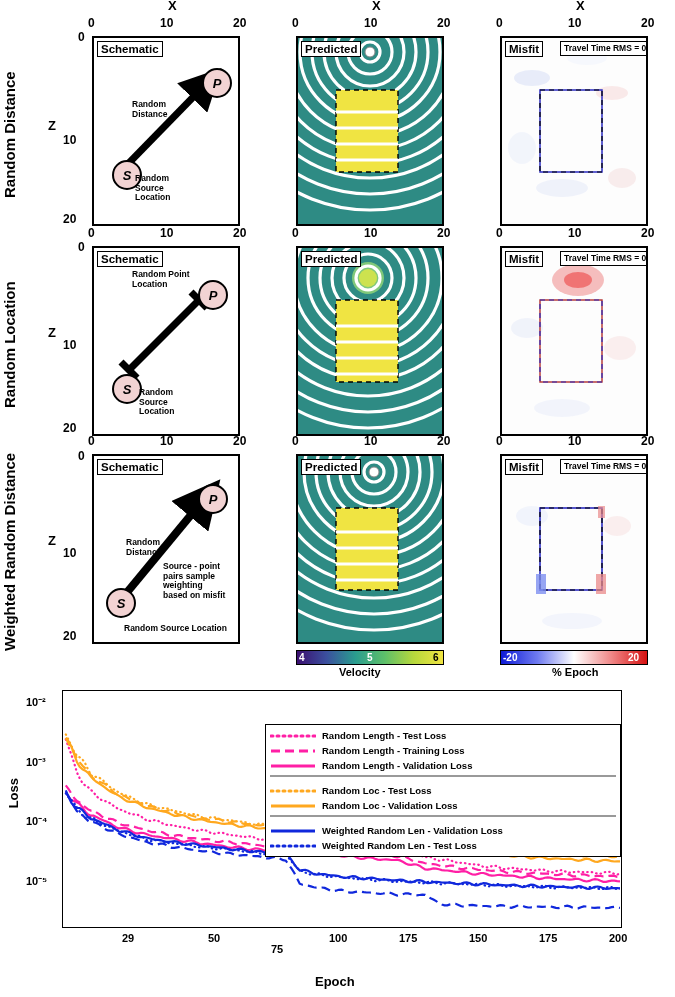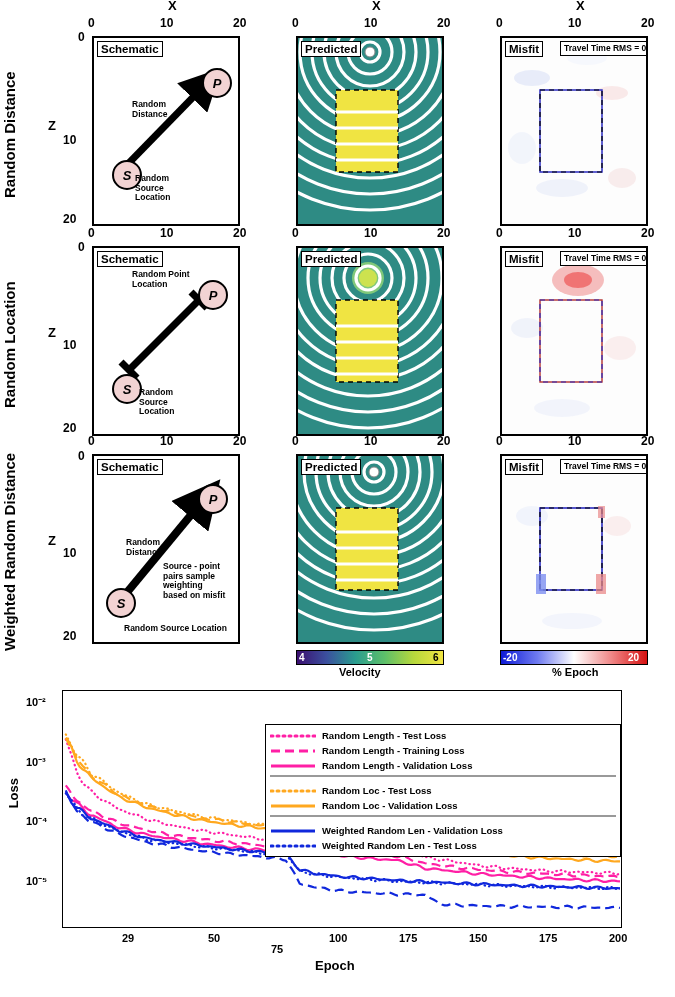--- a/index.html
+++ b/index.html
@@ -312,21 +312,21 @@
   <div class="cbarlab" style="left:339px;top:666px;">Velocity</div>
 
   <div class="cbarbox" style="left:500px;top:650px;width:148px;height:15px;
        background:linear-gradient(to right,#0d19d6,#6f7bf0,#ffffff,#f08a8a,#d61111);"></div>
   <div class="cbarend" style="left:503px;top:652px;">-20</div>
   <div class="cbarend" style="left:628px;top:652px;">20</div>
   <div class="cbarlab" style="left:552px;top:666px;">% Epoch</div>
 
   <div id="loss">
     <div class="ylab" style="left:6px;top:110px;">Loss</div>
-    <div class="xlab" style="left:315px;top:290px;text-align:right;">Epoch</div>
+    <div class="xlab" style="left:315px;top:306px;text-align:right;">Epoch</div>
 
     <div class="lt" style="left:26px;top:26px;">10⁻²</div>
     <div class="lt" style="left:26px;top:86px;">10⁻³</div>
     <div class="lt" style="left:26px;top:145px;">10⁻⁴</div>
     <div class="lt" style="left:26px;top:205px;">10⁻⁵</div>
 
     <div class="lt" style="left:122px;top:264px;">29</div>
     <div class="lt" style="left:192px;top:264px;margin-left:16px;">50</div>
     <div class="lt" style="left:271px;top:264px;margin-top:11px;">75</div>
     <div class="lt" style="left:329px;top:264px;">100</div>

